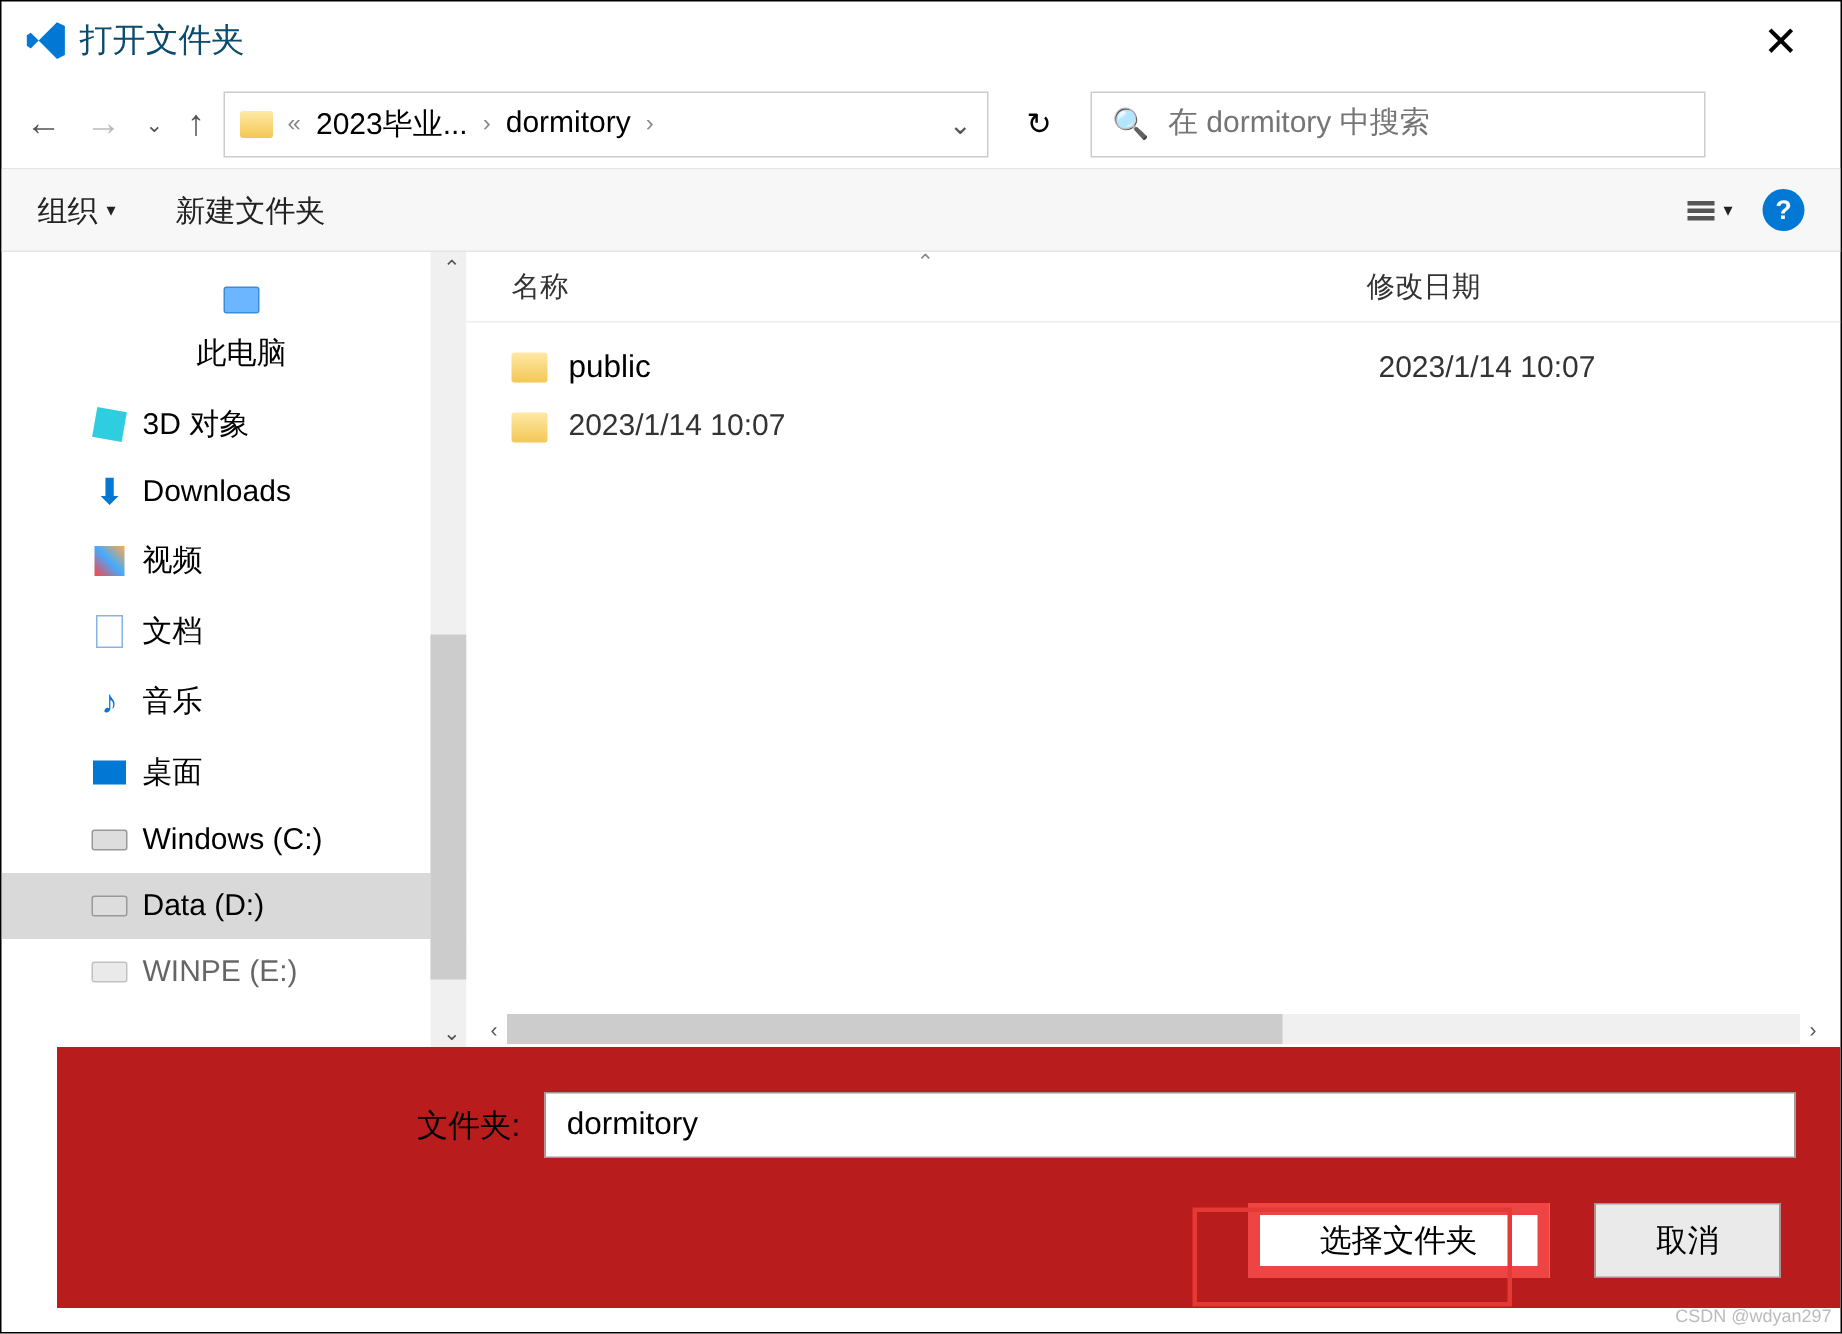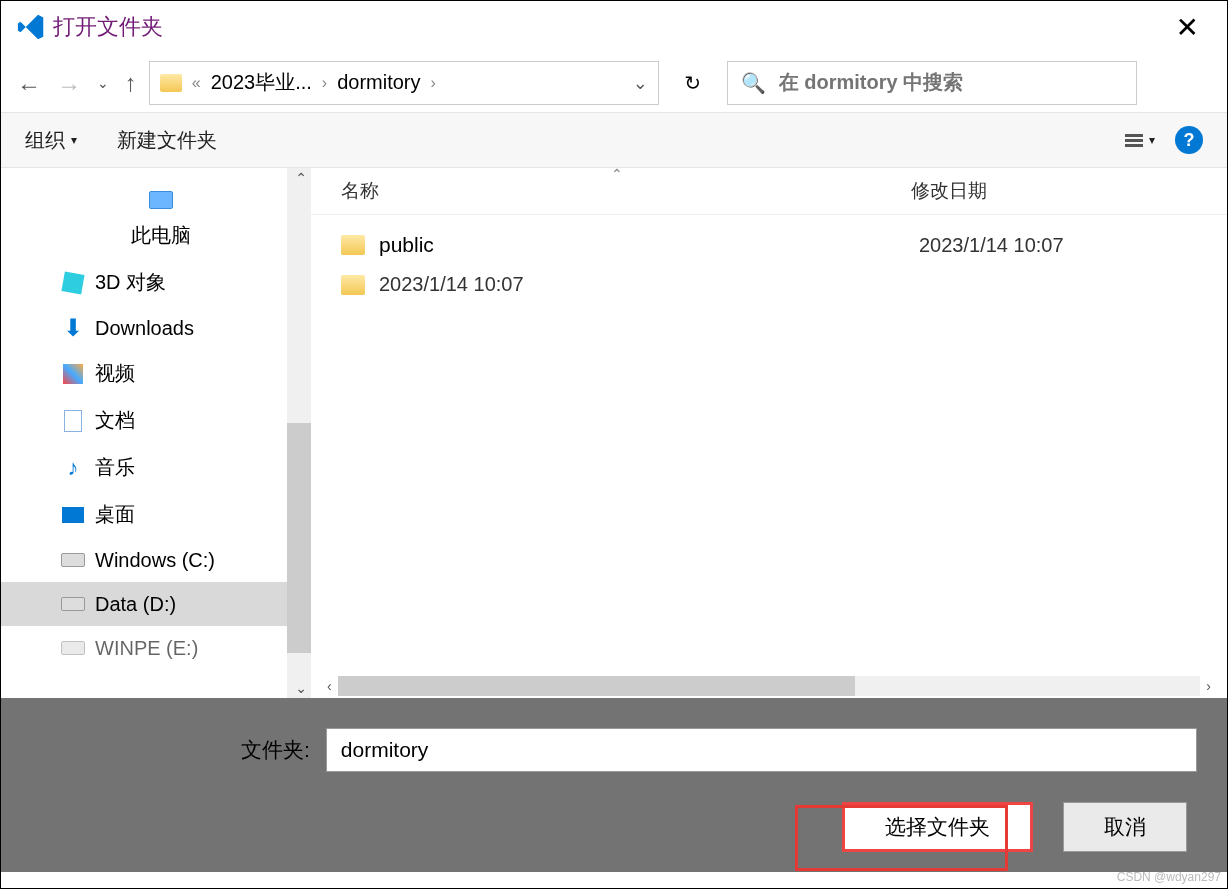--- a/index.html
+++ b/index.html
@@ -1,35 +1,35 @@
 <!DOCTYPE html>
 <html><head>
   <meta charset="utf-8">
   <style>
     * { margin: 0; padding: 0; box-sizing: border-box; font-family: "Microsoft YaHei", "Segoe UI", sans-serif; }
     body { background: #fff; width: 1228px; height: 889px; border: 1px solid #000; position: relative; }
     
     .titlebar { display: flex; align-items: center; padding: 8px 16px; height: 52px; }
     .vscode-icon { width: 28px; height: 28px; margin-right: 8px; }
-    .title-text { font-size: 22px; color: #701a75; }
+    .title-text { font-size: 22px; color: #0c4a6e; }
     .close-btn { margin-left: auto; font-size: 28px; cursor: pointer; padding: 4px 12px; }
     
     .nav-row { display: flex; align-items: center; padding: 8px 16px; gap: 12px; height: 60px; border-bottom: 1px solid #e5e5e5; }
     .nav-arrows { display: flex; gap: 16px; align-items: center; }
     .nav-arrow { font-size: 24px; color: #555; cursor: pointer; }
     .nav-arrow.disabled { color: #bbb; }
     .breadcrumb-box { flex: 1; display: flex; align-items: center; border: 1px solid #ccc; height: 44px; padding: 0 10px; gap: 10px; max-width: 510px; }
     .folder-mini { width: 22px; height: 18px; background: linear-gradient(to bottom, #ffe9a6, #f3c754); border-radius: 2px; }
     .bc-item { font-size: 20px; color: #000; }
     .bc-sep { color: #888; font-size: 16px; }
     .bc-chev { margin-left: auto; color: #555; font-size: 18px; }
     .refresh-btn { width: 44px; height: 44px; display: flex; align-items: center; justify-content: center; font-size: 20px; cursor: pointer; }
     .search-box { flex: 1; display: flex; align-items: center; border: 1px solid #ccc; height: 44px; padding: 0 14px; gap: 12px; max-width: 410px; }
     .search-icon { font-size: 20px; color: #777; }
-    .search-input { border: none; outline: none; font-size: 20px; color: #888; flex: 1; font-weight: bold; }
+    .search-input { border: none; outline: none; font-size: 20px; color: #888; flex: 1; }
     
     .toolbar-row { display: flex; align-items: center; padding: 12px 24px; gap: 40px; background: #f7f7f7; border-bottom: 1px solid #e5e5e5; height: 55px; }
     .tb-item { font-size: 20px; color: #222; cursor: pointer; display: flex; align-items: center; gap: 6px; }
     .tb-right { margin-left: auto; display: flex; align-items: center; gap: 20px; }
     .view-icon { display: inline-flex; flex-direction: column; gap: 2px; }
     .view-icon span { width: 18px; height: 3px; background: #555; display: block; }
     .help-circle { width: 28px; height: 28px; border-radius: 50%; background: #0078d4; color: #fff; display: flex; align-items: center; justify-content: center; font-size: 18px; font-weight: bold; }
     
     .main-area { display: flex; height: 530px; }
     .sidebar { width: 310px; overflow-y: auto; padding: 10px 0; position: relative; }
@@ -59,27 +59,27 @@
     .file-list { padding: 10px 0; }
     .file-row { display: flex; align-items: center; padding: 8px 30px; cursor: pointer; }
     .file-ficon { width: 24px; height: 20px; background: linear-gradient(to bottom, #ffe9a6, #f3c754); border-radius: 2px; margin-right: 14px; }
     .file-name { flex: 0 0 540px; font-size: 21px; color: #000; }
     .file-date { font-size: 20px; color: #333; }
     .hscroll-wrap { display: flex; align-items: center; padding: 0 10px; height: 24px; }
     .hscroll-arrow { font-size: 14px; color: #555; padding: 0 6px; }
     .hscroll-track { flex: 1; height: 20px; background: #f0f0f0; position: relative; }
     .hscroll-thumb { position: absolute; left: 0; top: 0; width: 60%; height: 100%; background: #ccc; }
     
-    .bottom-area { padding: 30px 30px 20px 30px; background: #737373; }
+    .bottom-area { padding: 30px 30px 20px 30px; background: #b91c1c; margin-left: 37px; }
     .folder-input-row { display: flex; align-items: center; gap: 16px; margin-bottom: 30px; }
     .folder-label { font-size: 21px; color: #000; margin-left: 210px; }
     .folder-input { flex: 1; height: 44px; border: 1px solid #999; padding: 0 14px; font-size: 21px; background: #fff; }
     .button-row { display: flex; justify-content: flex-end; gap: 30px; padding-right: 10px; }
     .btn { height: 50px; padding: 0 40px; font-size: 21px; border: 1px solid #999; background: #eaeaea; cursor: pointer; display: flex; align-items: center; }
-    .btn.primary { border: 3px solid #ef4444; background: #fff; }
+    .btn.primary { border: 8px solid #ef4444; background: #fff; }
     .red-outline { position: absolute; border: 3px solid #e53935; left: 794px; top: 804px; width: 213px; height: 66px; pointer-events: none; }
     .watermark { position: absolute; right: 6px; bottom: 4px; font-size: 12px; color: #bbb; }
   </style>
 </head>
 <body>
 
 <div class="titlebar">
   <svg class="vscode-icon" viewBox="0 0 32 32">
       <path fill="#0078d4" d="M24 2l6 3v22l-6 3-14-14L4 22l-3-2V12l3-2 6 6L24 2z"></path>
     </svg>

